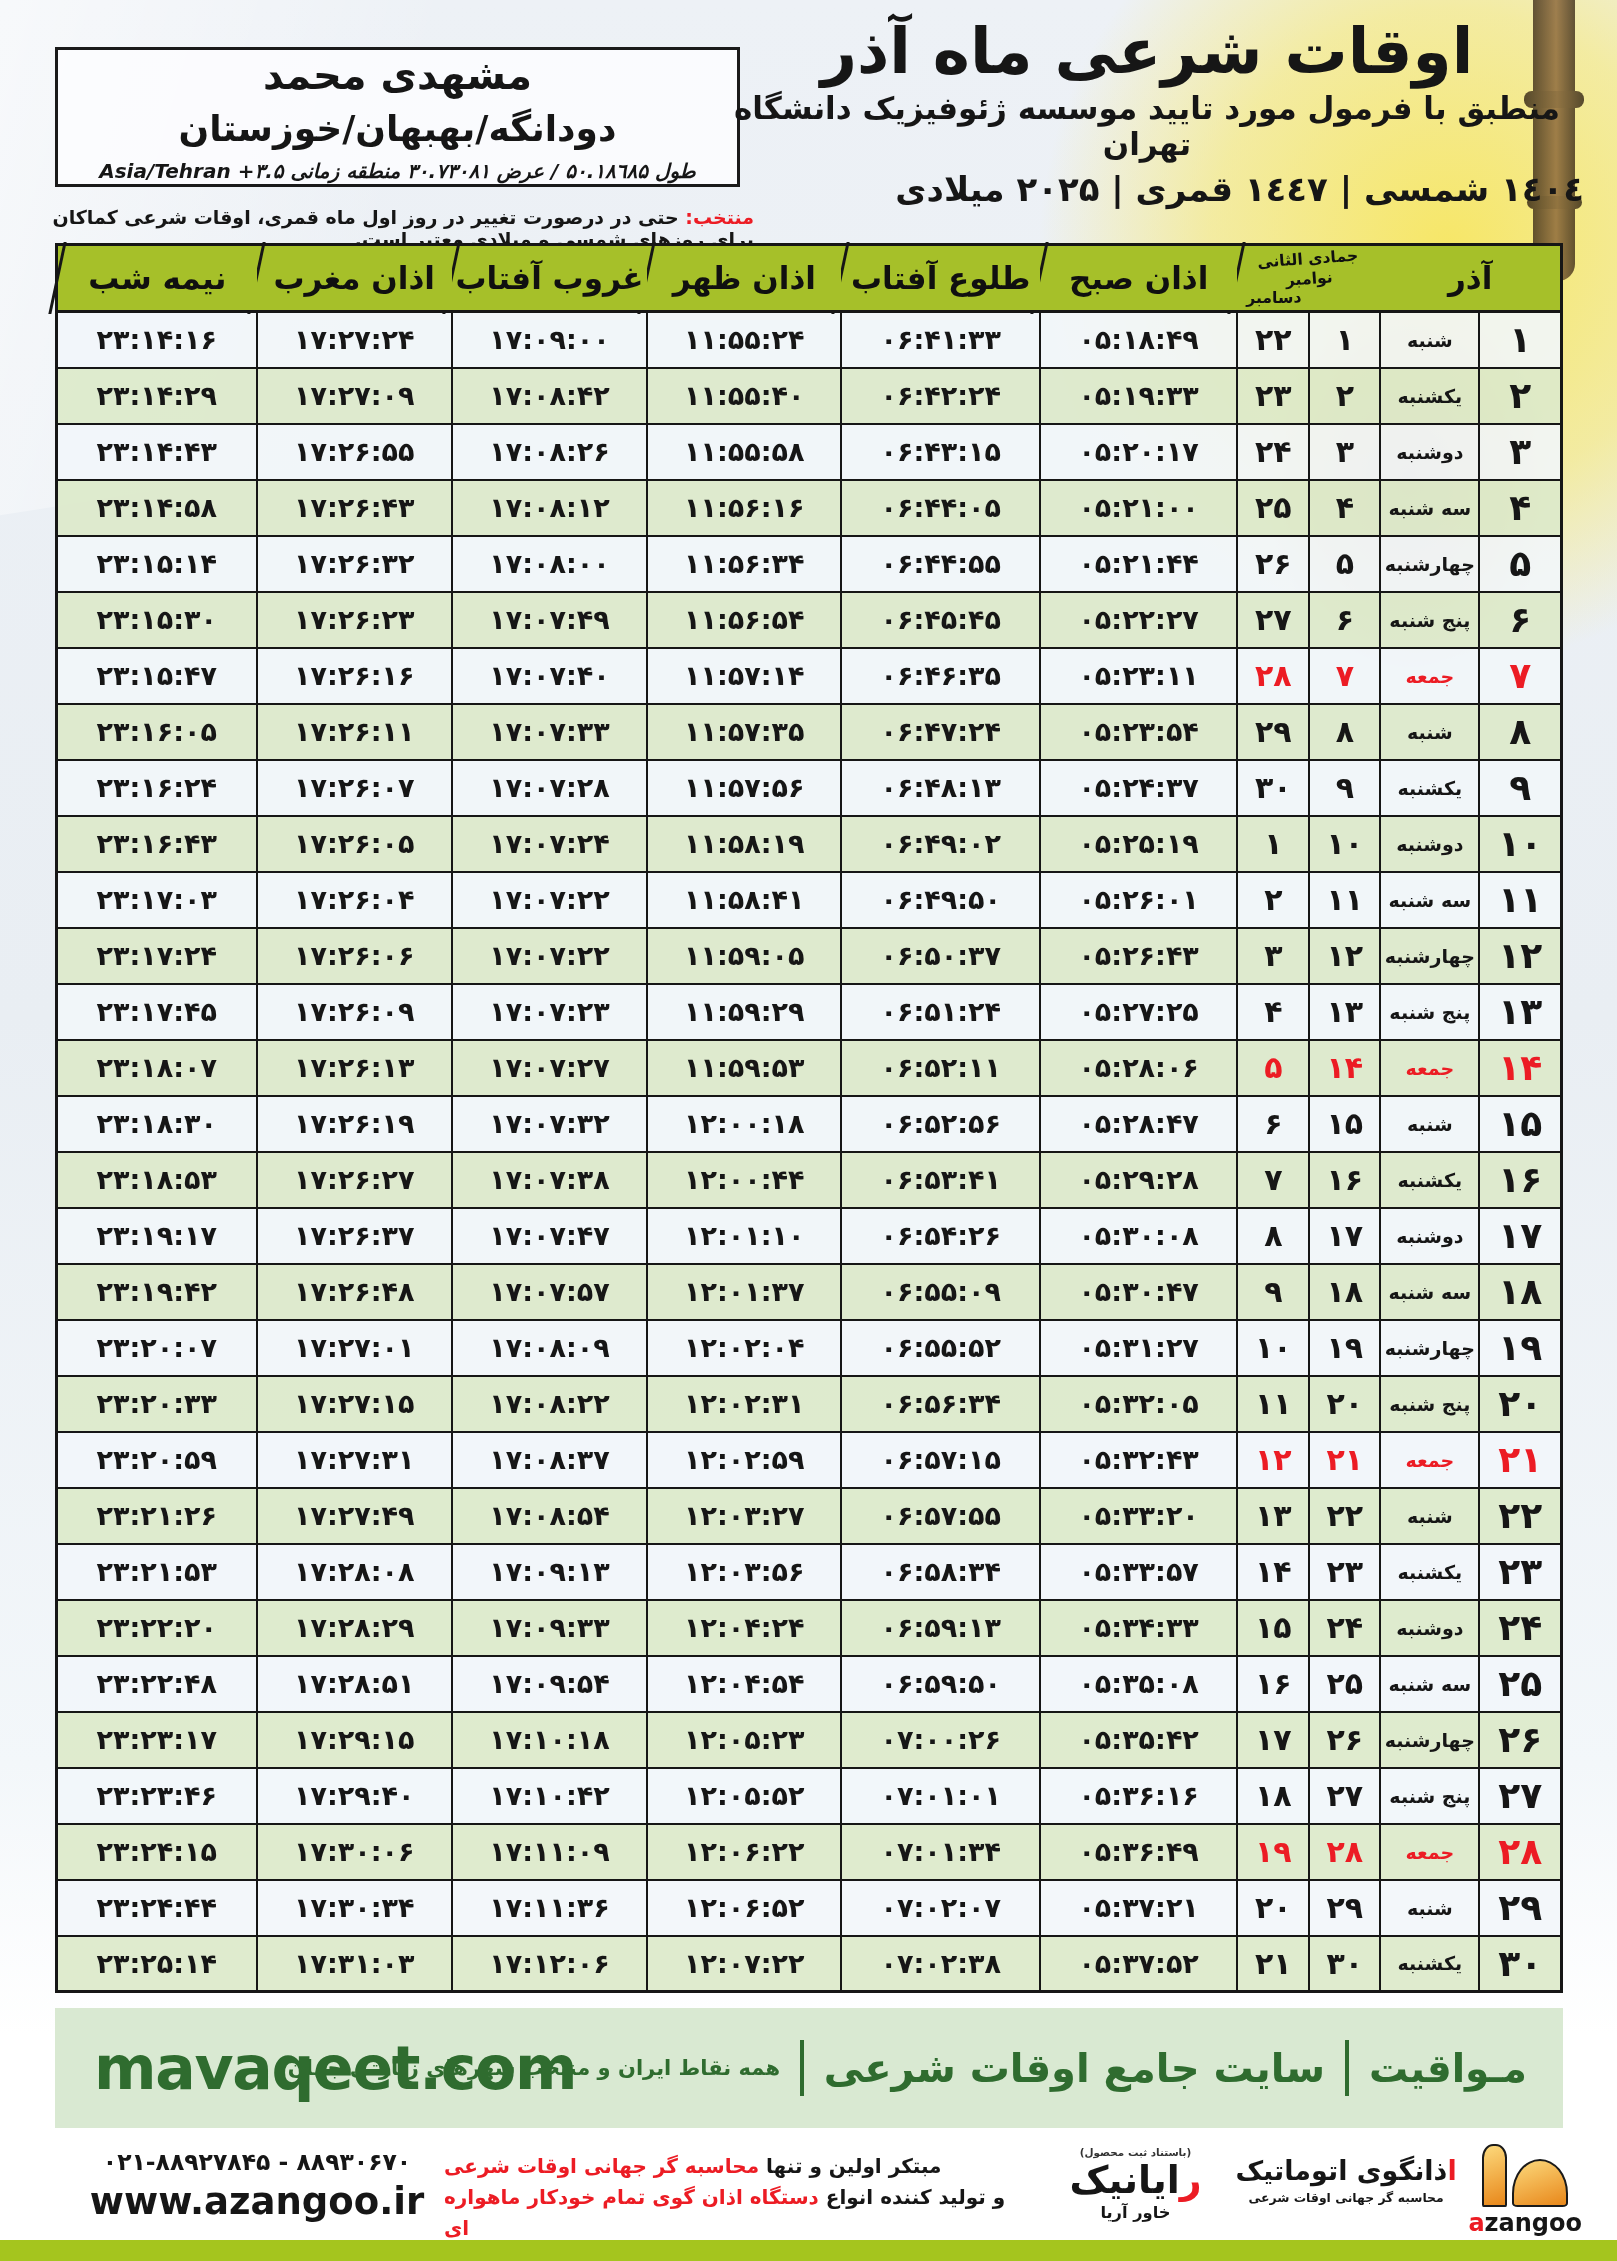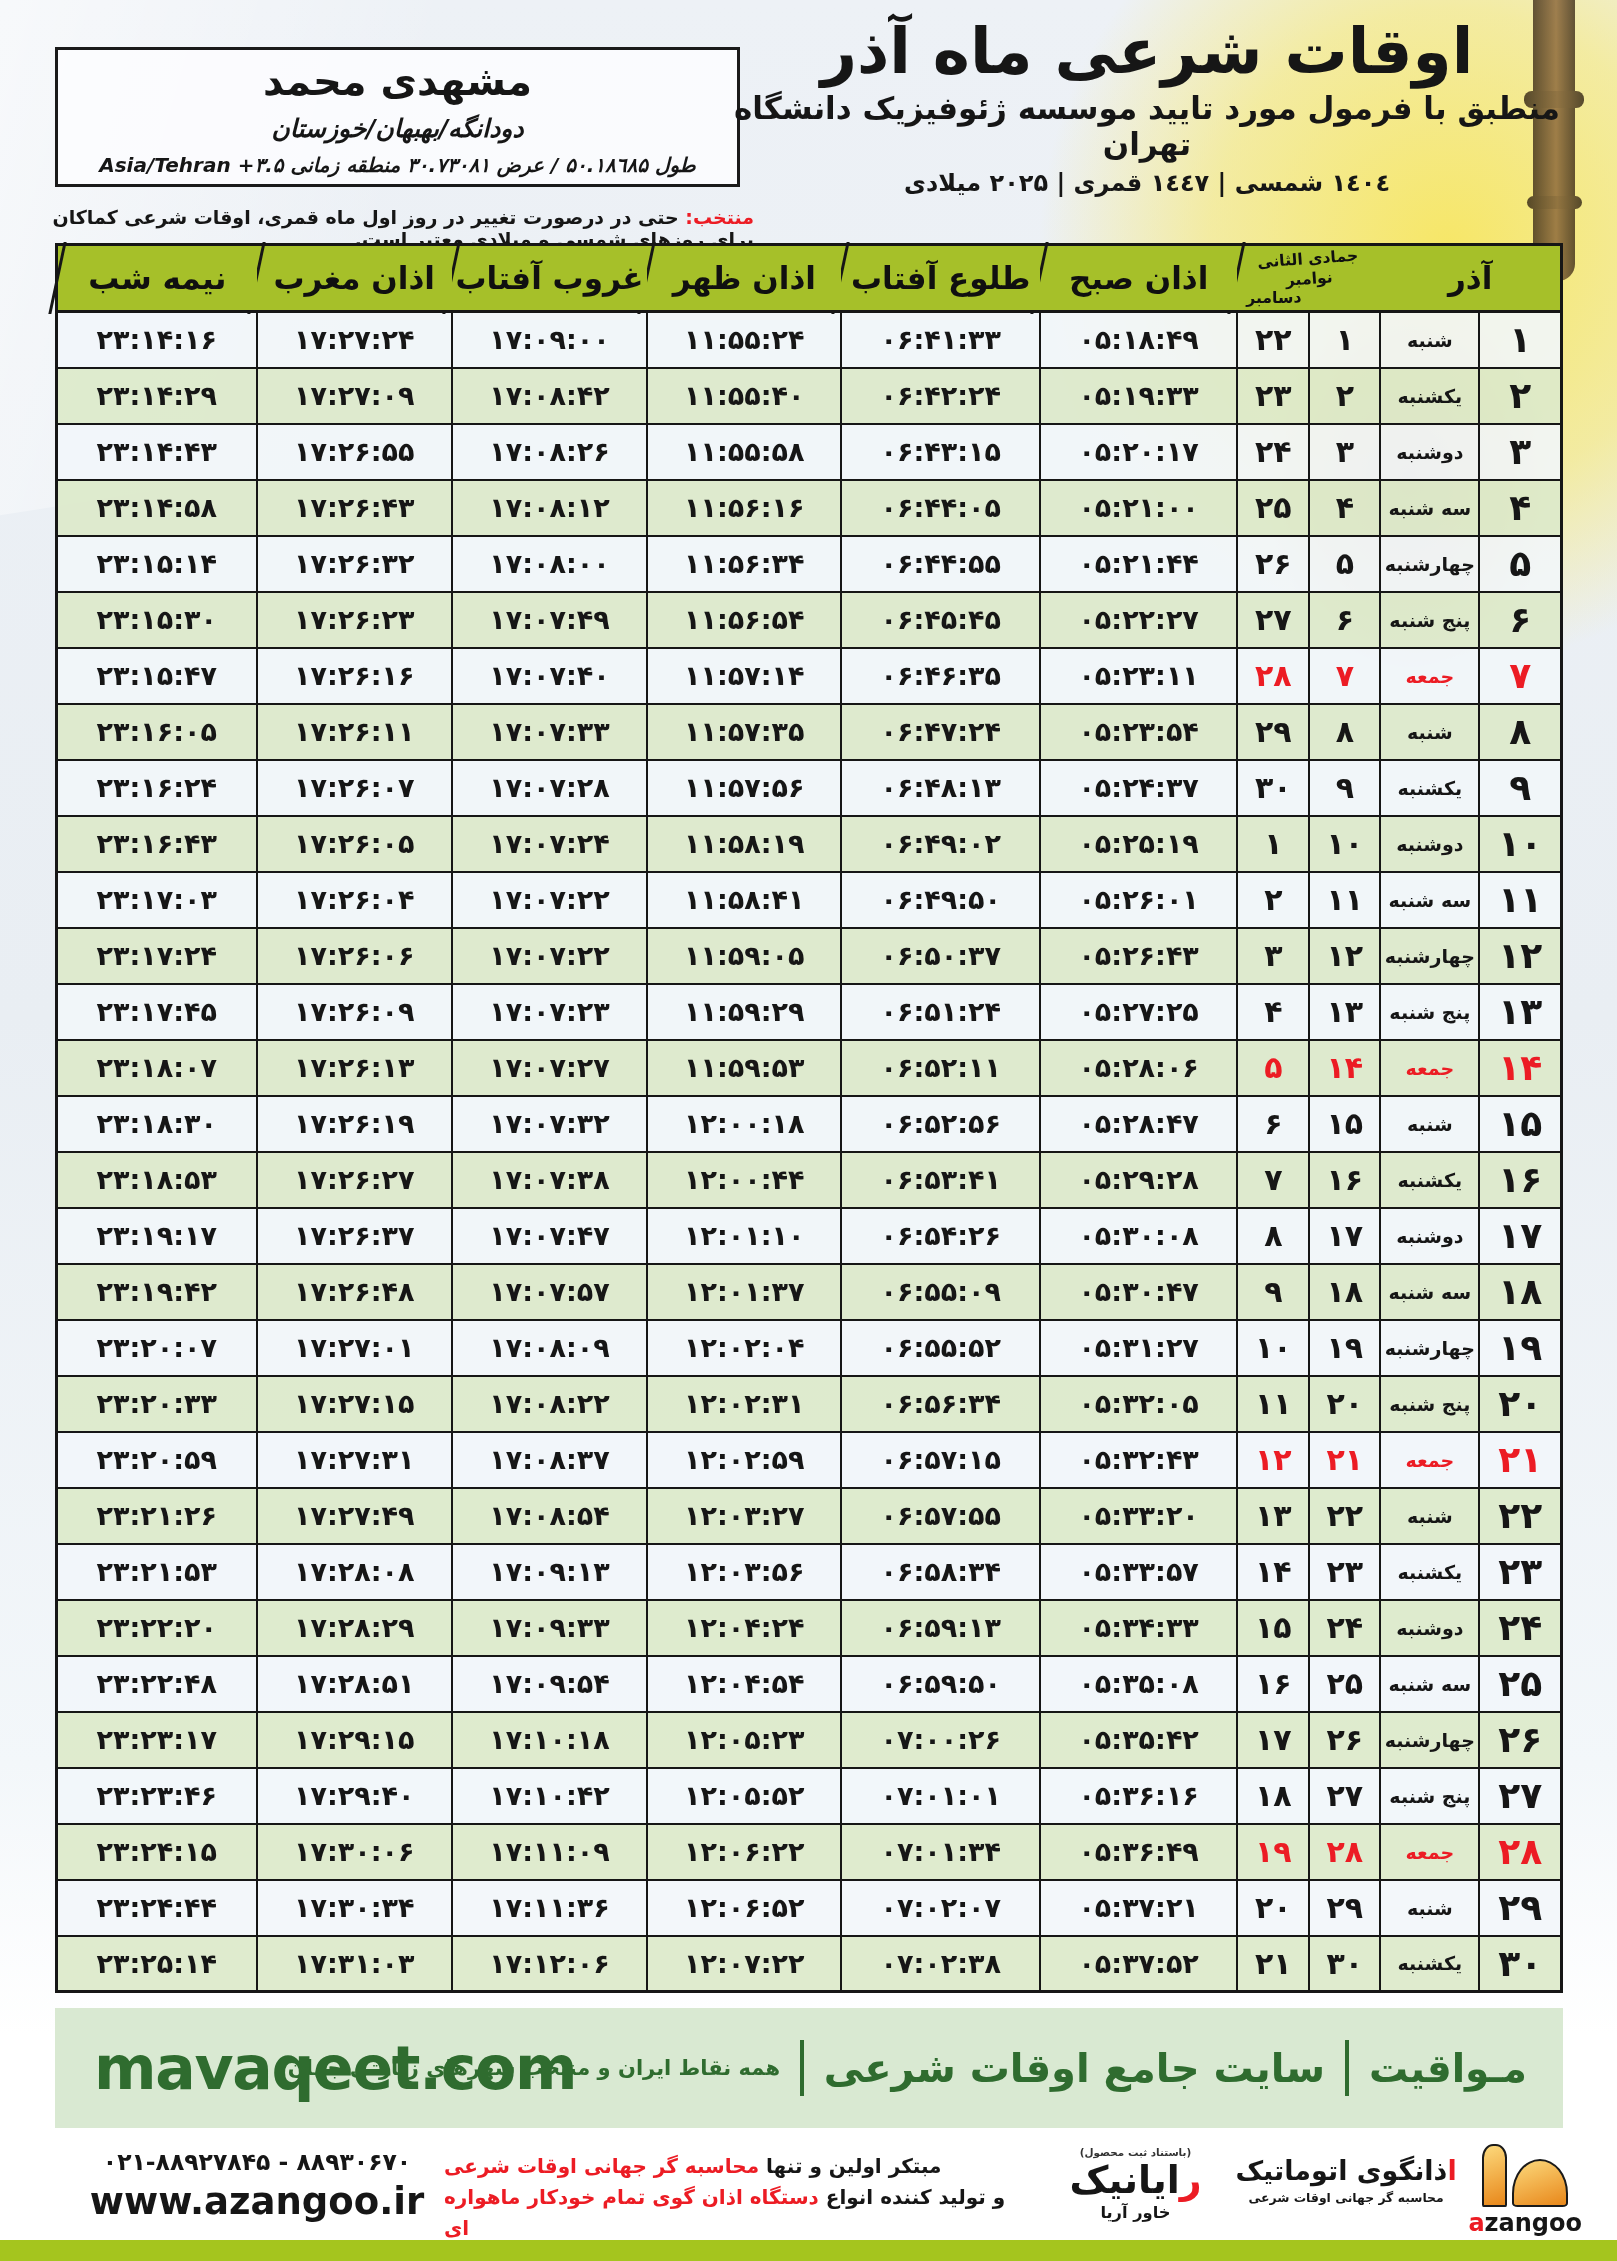--- a/index.html
+++ b/index.html
@@ -32,26 +32,26 @@
     background:linear-gradient(90deg,#3d2c18,#8a6437 55%,#3d2c18);border-radius:0 0 17px 17px;}
   .minaret::before{content:"";position:absolute;top:91px;left:-9px;width:60px;height:17px;
     background:linear-gradient(90deg,#2f2212,#7a5830 55%,#2f2212);border-radius:7.8px;}
   .minaret::after{content:"";position:absolute;top:196px;left:-6.5px;width:55px;height:13px;
     background:linear-gradient(90deg,#2f2212,#7a5830 55%,#2f2212);border-radius:6.5px;}
 
   
   .info-box{position:absolute;left:55px;top:47px;width:685px;height:140px;border:3.9px solid #1a1a1a;
     background:rgba(252,253,255,.82);display:flex;flex-direction:column;justify-content:center;align-items:center;gap:10px;direction:rtl;}
   .info-name{font-size:40px;font-weight:bold;}
-  .info-region{font-size:25px;font-weight:bold;font-style:italic;}
+  .info-region{font-size:36px;font-weight:bold;}
   .info-coords{font-size:20px;font-weight:bold;font-style:italic;}
   .title-block{position:absolute;top:17px;right:34px;width:874px;text-align:center;direction:rtl;}
   .main-title{font-size:63px;font-weight:bold;line-height:1.1;}
   .sub-title{font-size:31px;font-weight:bold;margin-top:3.9px;}
-  .cal-line{font-size:24px;font-weight:bold;margin-top:6.5px;}
+  .cal-line{font-size:34px;font-weight:bold;margin-top:6.5px;text-align:right;}
   .note-line{position:absolute;top:206px;left:46px;width:708px;direction:rtl;text-align:right;
     font-size:19px;font-weight:bold;}
   .note-label{color:var(--red);}
 
   
   table.prayer{position:absolute;left:55px;top:243px;width:1508px;direction:rtl;
     border-collapse:collapse;table-layout:fixed;border:3.9px solid var(--ink);}
   table.prayer td{border:2px solid var(--ink);text-align:center;vertical-align:middle;}
   thead th{background:var(--hdr-green);height:67px;font-size:31px;font-weight:bold;color:#101010;
     border-top:3.9px solid var(--ink);border-bottom:3.9px solid var(--ink);position:relative;}

